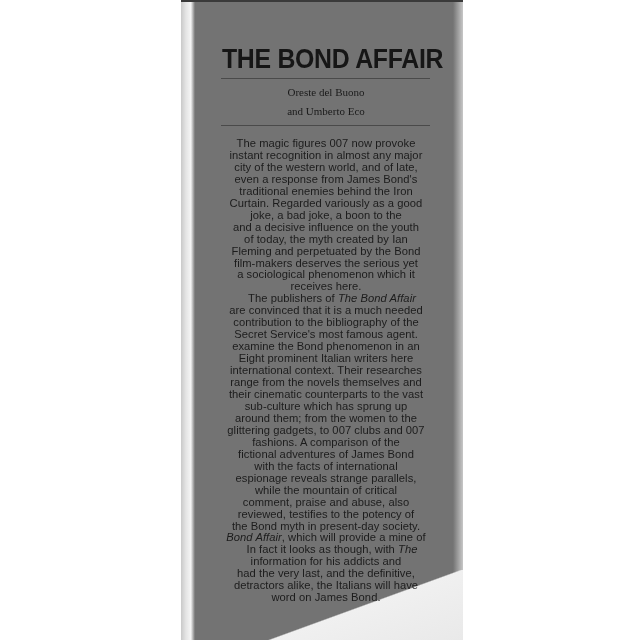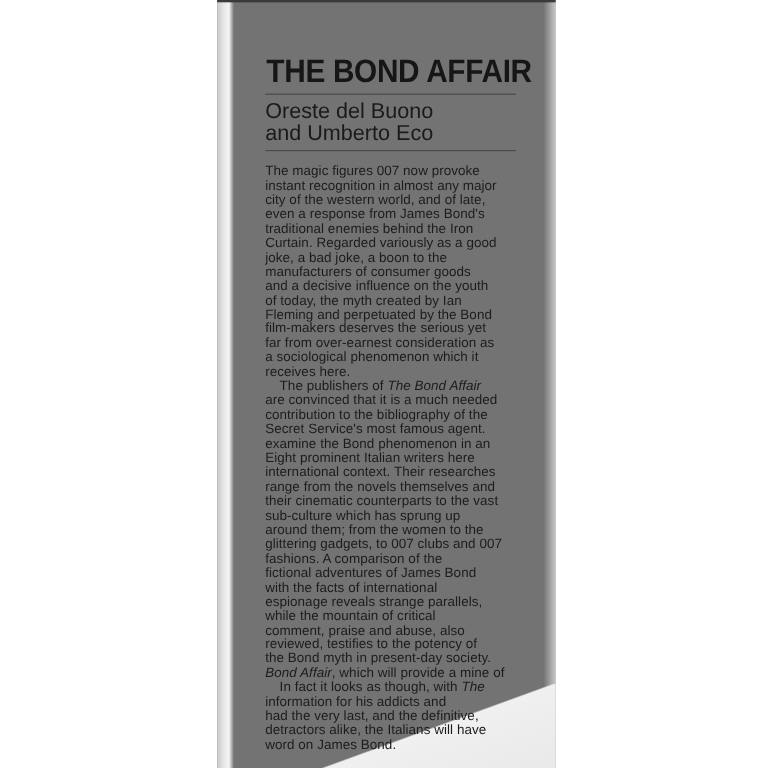--- a/index.html
+++ b/index.html
@@ -71,37 +71,37 @@
       color: #161616;
     }
     .rule {
       height: 0;
       border-top: 1.5px solid #4a4a4a;
       margin: 0;
       width: 209px;
     }
     .rule-top { margin-top: 5px; }
     .authors {
-      font-family: Liberation Sans, sans-serif;
-      font-size: 18px;
+      font-family: Liberation Serif, serif;
+      font-size: 11px;
       line-height: 19px;
-      text-align: left;
+      text-align: center;
       color: #1a1a1a;
       margin: 4px 0 4px 0;
     }
     .authors div { white-space: nowrap; }
     .body {
       font-family: "Liberation Sans", "DejaVu Sans", sans-serif;
       font-size: 11.2px;
       line-height: 11.95px;
       color: #1c1c1c;
       margin-top: 12px;
       letter-spacing: 0.05px;
     }
-    .body .line { white-space: nowrap; display: block; }
+    .body .line { white-space: nowrap; display: block; text-align: center; }
     .body .indent { padding-left: 12px; }
     .body em { font-style: italic; }
   </style>
 </head>
 <body>
 
 <div class="scene">
   <div class="page">
     <div class="page-shadow-left"></div>
     <div class="page-shadow-right"></div>
@@ -119,26 +119,24 @@
       <div class="body">
 
         <div>
           <span class="line">The magic figures 007 now provoke</span>
           <span class="line">instant recognition in almost any major</span>
           <span class="line">city of the western world, and of late,</span>
           <span class="line">even a response from James Bond's</span>
           <span class="line">traditional enemies behind the Iron</span>
           <span class="line">Curtain.  Regarded variously as a good</span>
           <span class="line">joke, a bad joke, a boon to the</span>
-          <span class="line">manufacturers of consumer goods</span>
           <span class="line">and a decisive influence on the youth</span>
           <span class="line">of today, the myth created by Ian</span>
           <span class="line">Fleming and perpetuated by the Bond</span>
           <span class="line">film-makers deserves the serious yet</span>
-          <span class="line">far from over-earnest consideration as</span>
           <span class="line">a sociological phenomenon which it</span>
           <span class="line">receives here.</span>
         </div>
 
         <div>
           <span class="line indent"><span>The publishers of </span><em>The Bond Affair</em></span>
           <span class="line">are convinced that it is a much needed</span>
           <span class="line">contribution to the bibliography of the</span>
           <span class="line">Secret Service's most famous agent.</span>
           <span class="line">examine the Bond phenomenon in an</span>

